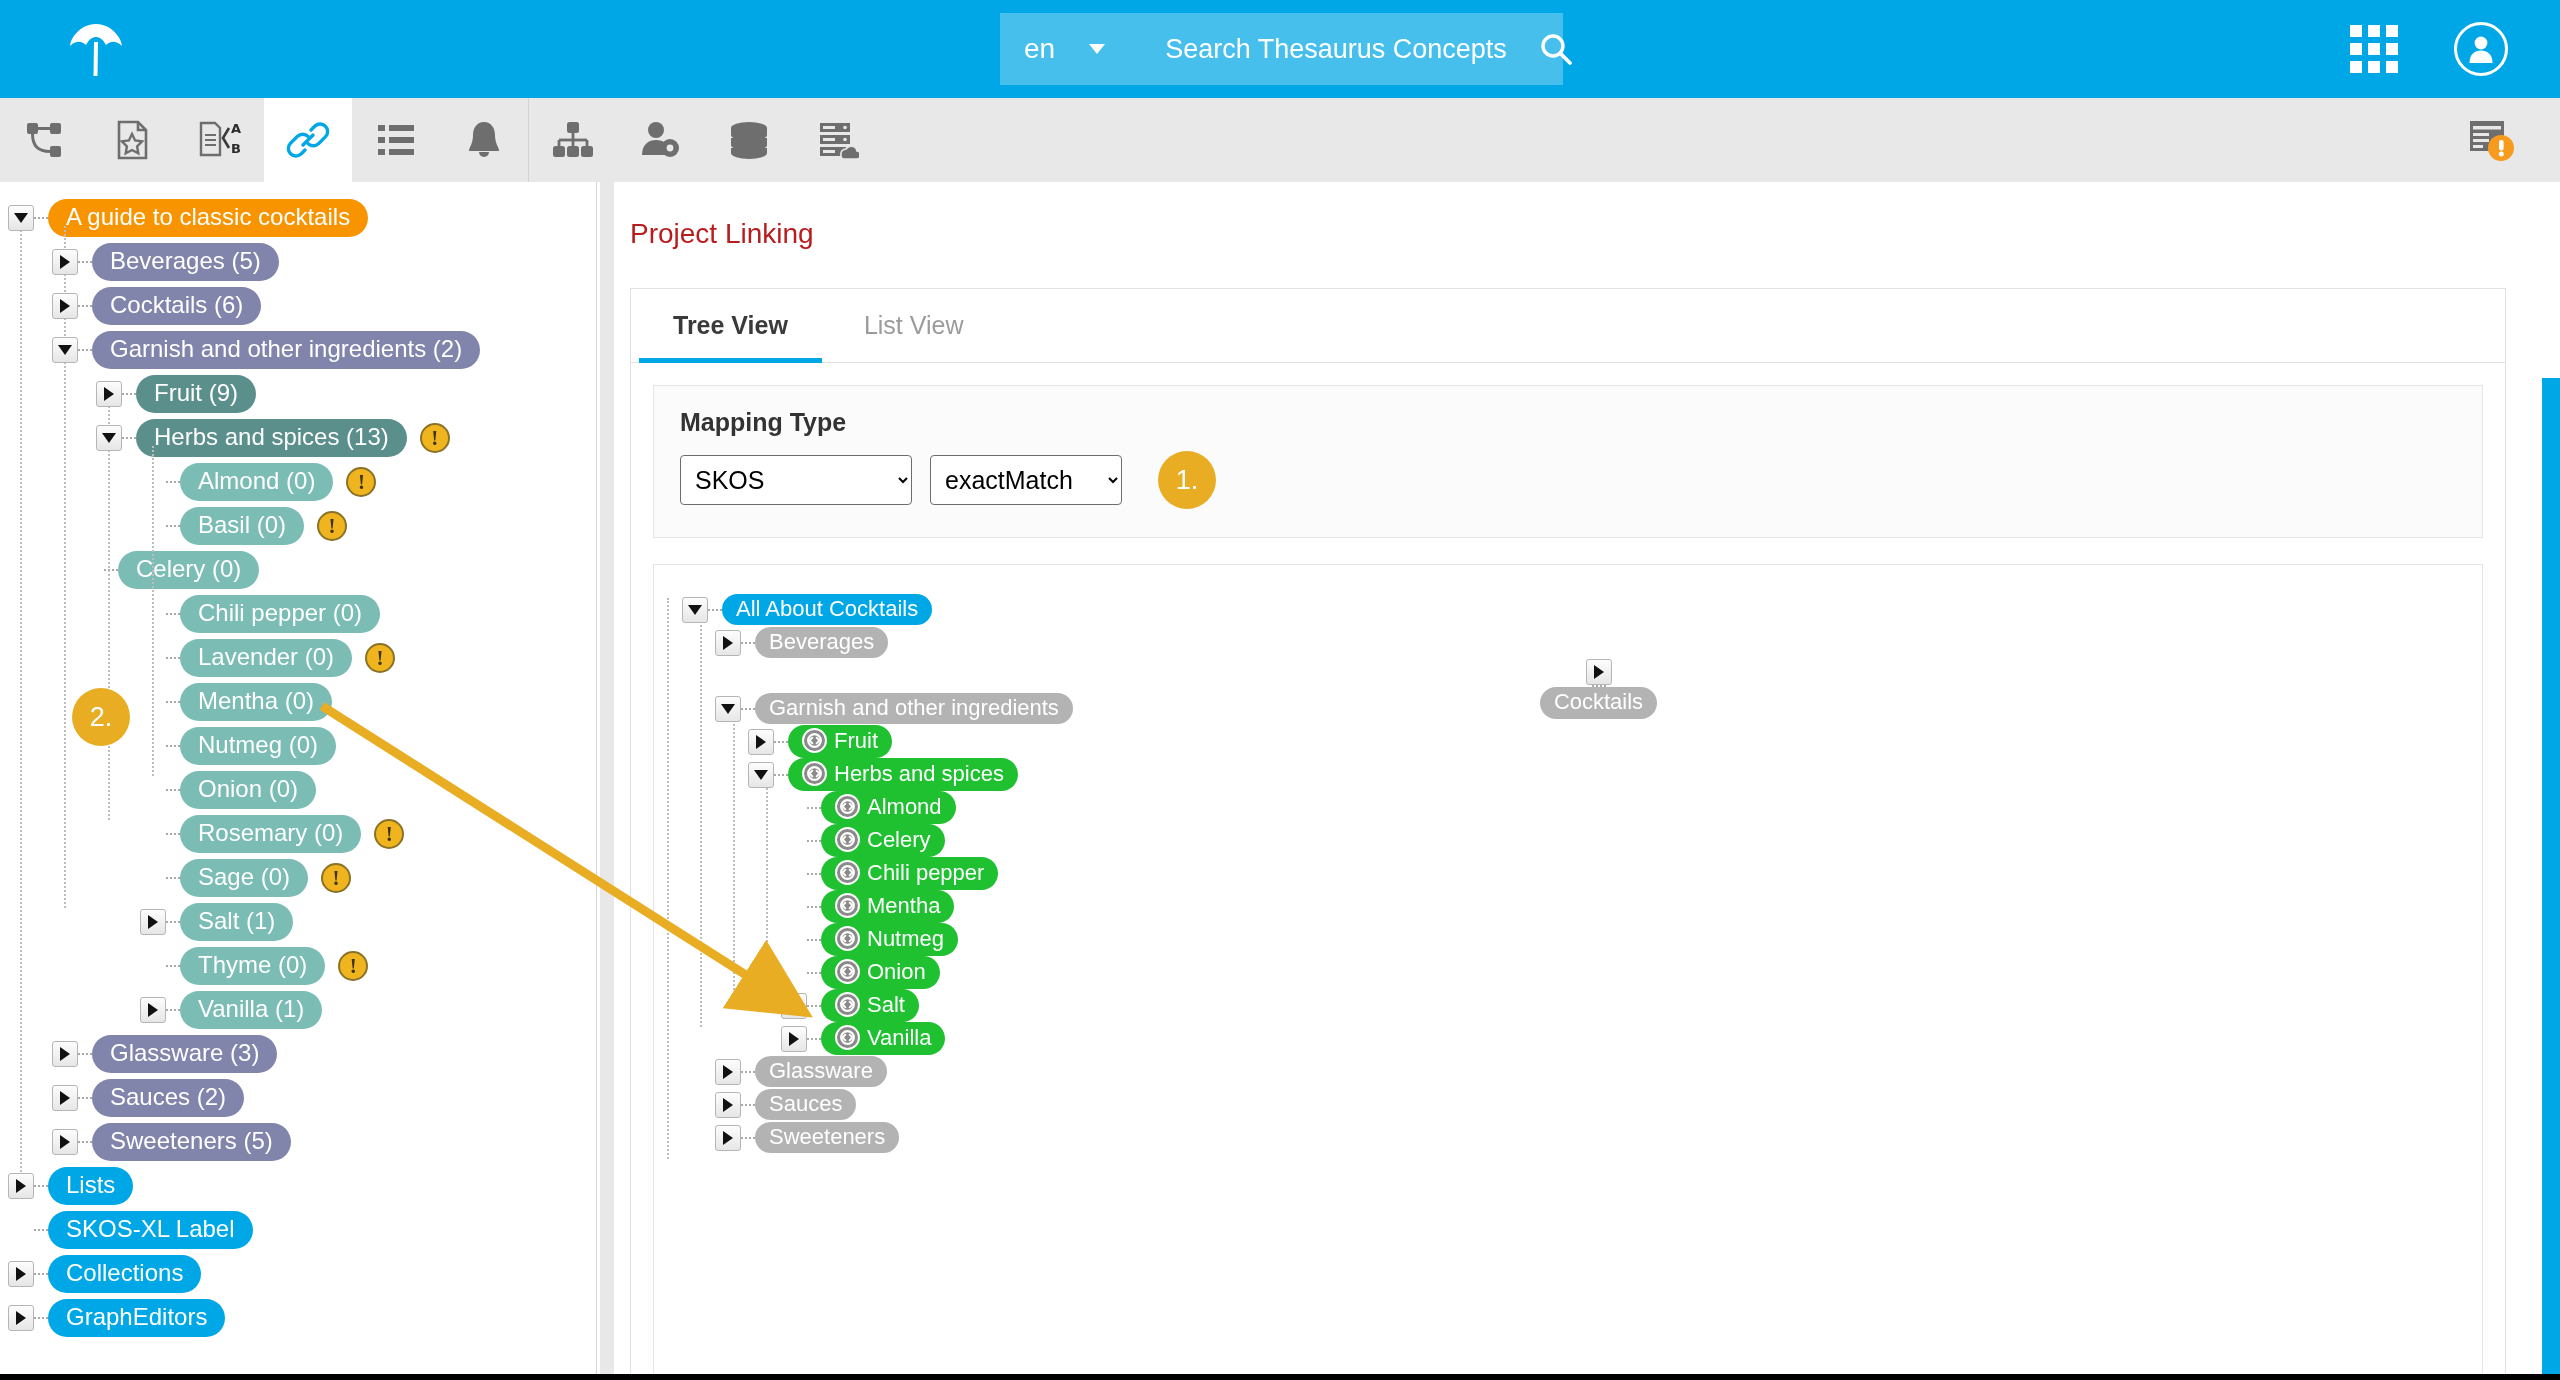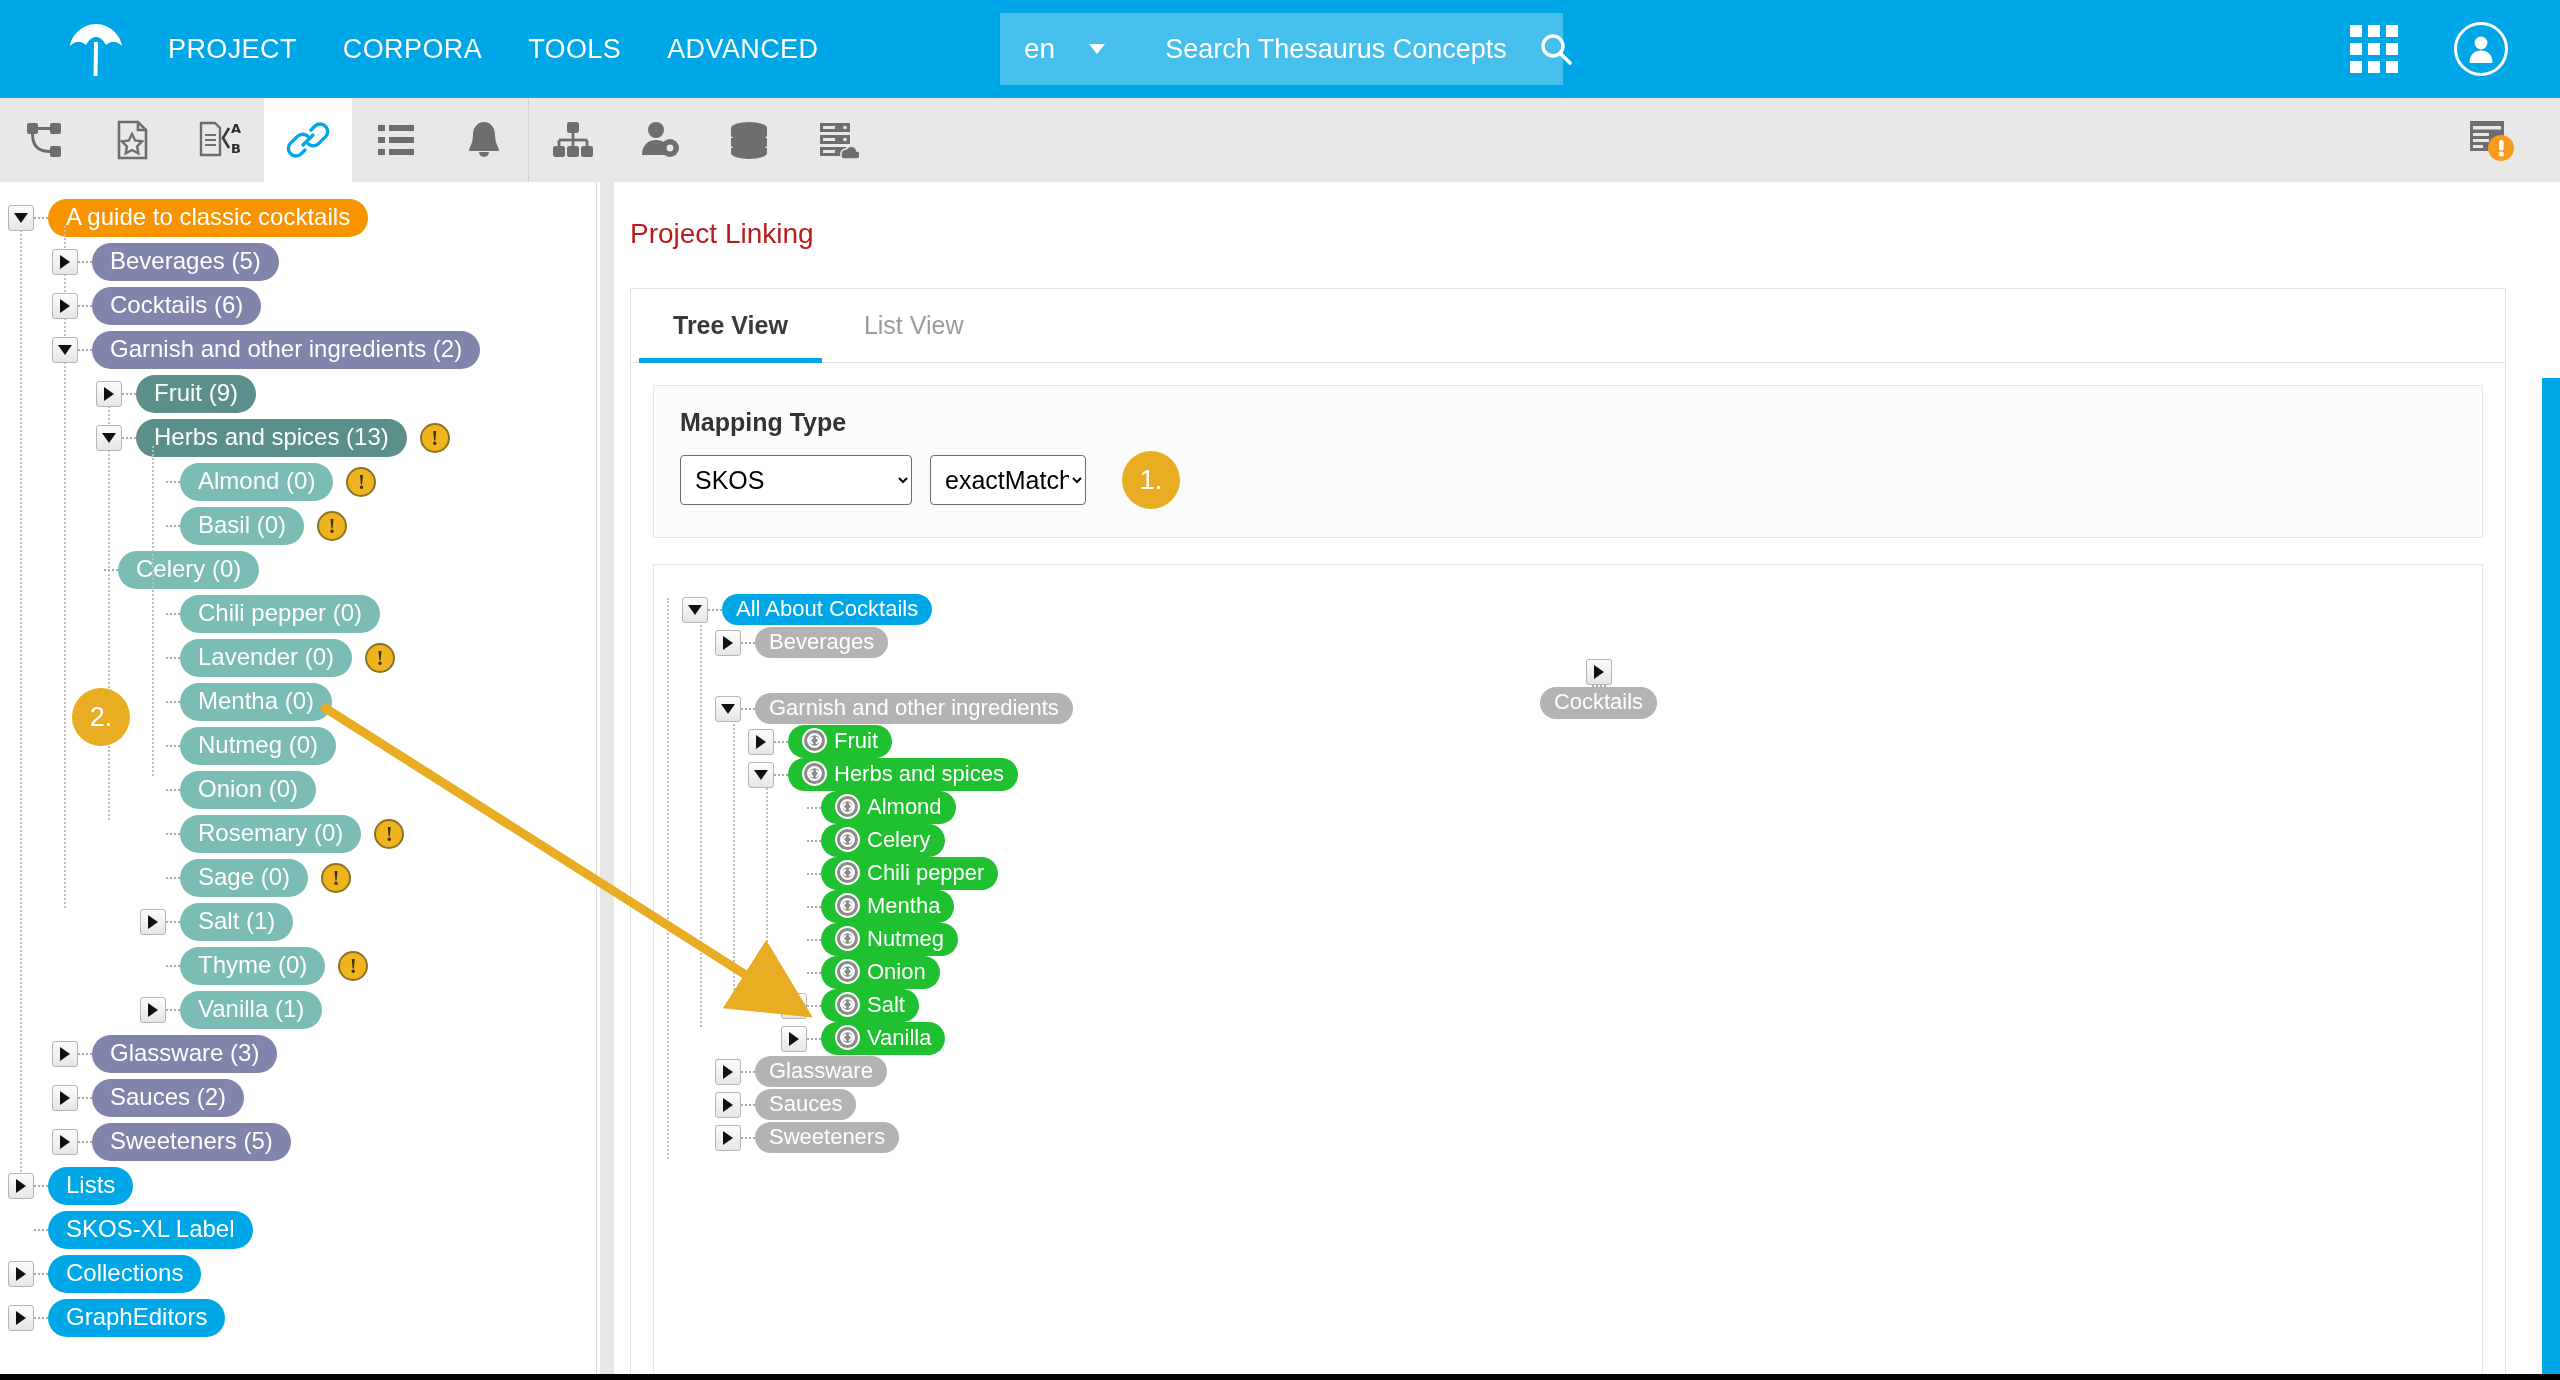--- a/index.html
+++ b/index.html
@@ -147,21 +147,21 @@
     padding:22px 26px 28px 26px; position:relative;
   }
   .mapping-label { font-size:25px; font-weight:bold; color:#333; margin-bottom:14px; }
   .selects { display:flex; align-items:center; gap:18px; }
   select {
     font-family:"Liberation Sans", sans-serif; font-size:25px;
     height:50px; border:1px solid #6d6d6d; border-radius:4px; background:#fff;
     padding-left:10px; cursor:pointer; color:#000;
   }
   #sel-scheme { width:232px; }
-  #sel-match  { width:156px; }
+  #sel-match  { width:192px; }
 
   .badge-circle {
     width:58px;height:58px;border-radius:50%;background:#e8ad22;
     display:flex;align-items:center;justify-content:center;
     color:#fff;font-size:27px; margin-left:18px; flex:none;
   }
 
   .tree-card {
     margin:26px 22px 0 22px; border:1px solid #e4e4e4; background:#fff;
     height:818px; overflow:hidden; position:relative;
@@ -196,26 +196,20 @@
 </style>
 </head>
 <body>
 
 <div class="topbar">
   <div class="logo-wrap">
     <svg class="logo-svg" width="56" height="62" viewBox="0 0 56 62">
       <path d="M28 6 C14 6 3 18 2 28 C8 22 14 23 18 27 C21 21 25 19 28 19 C31 19 35 21 38 27 C42 23 48 22 54 28 C53 18 42 6 28 6 Z" fill="#fff"></path>
       <path d="M26 24 L30 24 L29.5 58 L25.5 58 Z" fill="#fff"></path>
     </svg>
-  </div>
-  <div class="nav-links">
-    <span class="nav-link">PROJECT</span>
-    <span class="nav-link">CORPORA</span>
-    <span class="nav-link">TOOLS</span>
-    <span class="nav-link">ADVANCED</span>
   </div>
 
   <div class="search-box">
     <div class="lang-sel">
       <span class="lang-text">en</span>
       <span class="caret-down"></span>
     </div>
     <span class="search-input-txt">Search Thesaurus Concepts</span>
     <span class="search-icon">
       <svg width="34" height="34" viewBox="0 0 34 34">

